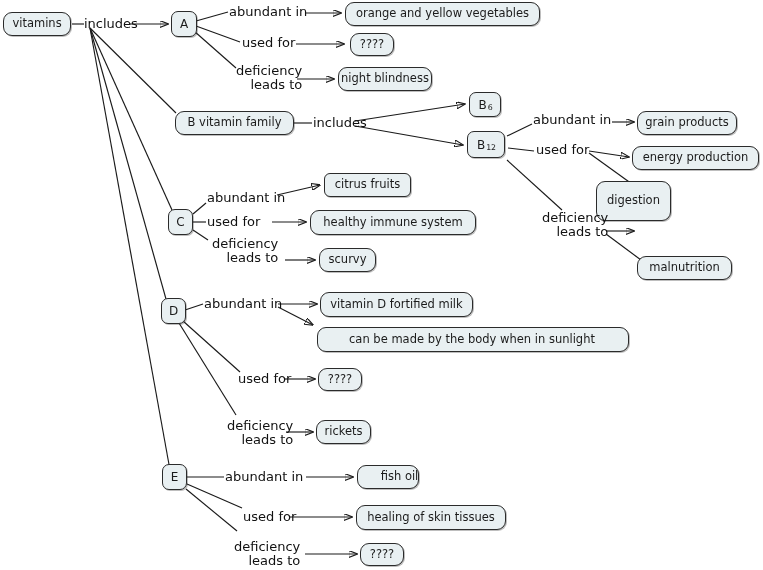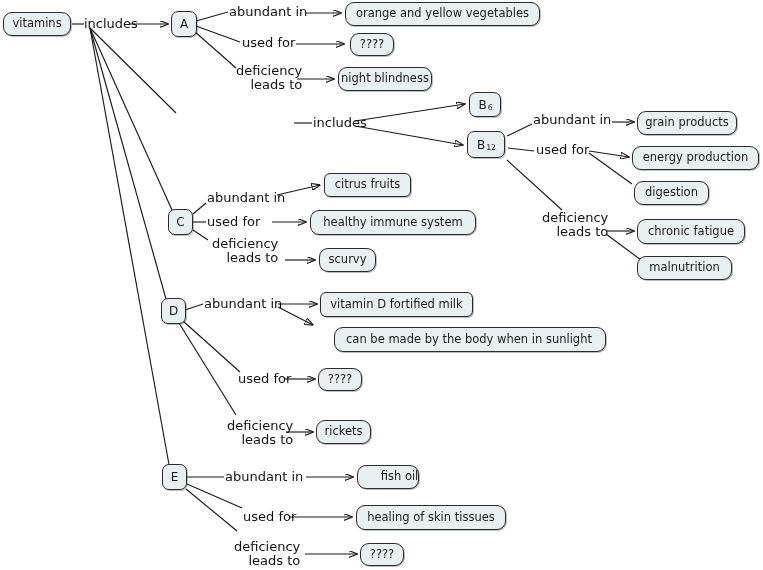--- a/index.html
+++ b/index.html
@@ -104,20 +104,21 @@
     <line x1="187" y1="484" x2="242" y2="508"></line>
     <line x1="290" y1="517" x2="352" y2="517" marker-end="url(#ah)"></line>
     <line x1="186" y1="489" x2="237" y2="531"></line>
     <line x1="305" y1="554" x2="357" y2="554" marker-end="url(#ah)"></line>
   </svg>
 
   <div class="node" style="left:3px;top:12px;width:68px;height:24px;">vitamins</div>
 
   <div class="node small" style="left:171px;top:11px;width:26px;height:26px;">A</div>
 
+  <div class="node" style="left:175px;top:111px;width:119px;height:24px;">B vitamin family</div>
 
   <div class="node small" style="left:469px;top:92px;width:32px;height:25px;">
     <span>B</span>
       <sub>6</sub>
   </div>
 
   <div class="node small" style="left:467px;top:131px;width:38px;height:27px;">
     <span>B</span>
       <sub>12</sub>
   </div>
@@ -131,35 +132,34 @@
   <div class="node" style="left:345px;top:2px;width:195px;height:24px;">orange and yellow vegetables</div>
 
   <div class="node" style="left:350px;top:33px;width:44px;height:23px;">????</div>
 
   <div class="node" style="left:338px;top:67px;width:94px;height:24px;text-align:center;">night blindness</div>
 
   <div class="node" style="left:637px;top:111px;width:100px;height:24px;">grain products</div>
 
   <div class="node" style="left:632px;top:146px;width:127px;height:24px;">energy production</div>
 
-  <div class="node" style="left:634px;top:181px;width:75px;height:24px;">digestion</div>
-
-  <div class="node" style="left:637px;top:219px;width:108px;height:25px;">chronic fatigue</div>
+  <div class="node" style="left:596px;top:181px;width:75px;height:40px;">digestion</div>
+
 
   <div class="node" style="left:637px;top:256px;width:95px;height:24px;">malnutrition</div>
 
   <div class="node" style="left:324px;top:173px;width:87px;height:24px;border-radius:6px;">citrus fruits</div>
 
   <div class="node" style="left:310px;top:210px;width:166px;height:25px;">healthy immune system</div>
 
   <div class="node" style="left:319px;top:248px;width:57px;height:24px;">scurvy</div>
 
-  <div class="node" style="left:320px;top:292px;width:153px;height:25px;border-radius:6px;">vitamin D fortified milk</div>
-
-  <div class="node" style="left:334px;top:327px;width:272px;height:25px;padding-left:7px;">can be made by the body when in sunlight</div>
+  <div class="node" style="left:320px;top:292px;width:153px;height:25px;">vitamin D fortified milk</div>
+
+  <div class="node" style="left:317px;top:327px;width:312px;height:25px;padding-left:7px;">can be made by the body when in sunlight</div>
 
   <div class="node" style="left:318px;top:368px;width:44px;height:23px;">????</div>
 
   <div class="node" style="left:316px;top:420px;width:55px;height:24px;">rickets</div>
 
   <div class="node" style="left:357px;top:465px;width:62px;height:24px;padding-left:32px;">fish oil</div>
 
   <div class="node" style="left:356px;top:505px;width:150px;height:25px;">healing of skin tissues</div>
 
   <div class="node" style="left:360px;top:543px;width:44px;height:23px;">????</div>

